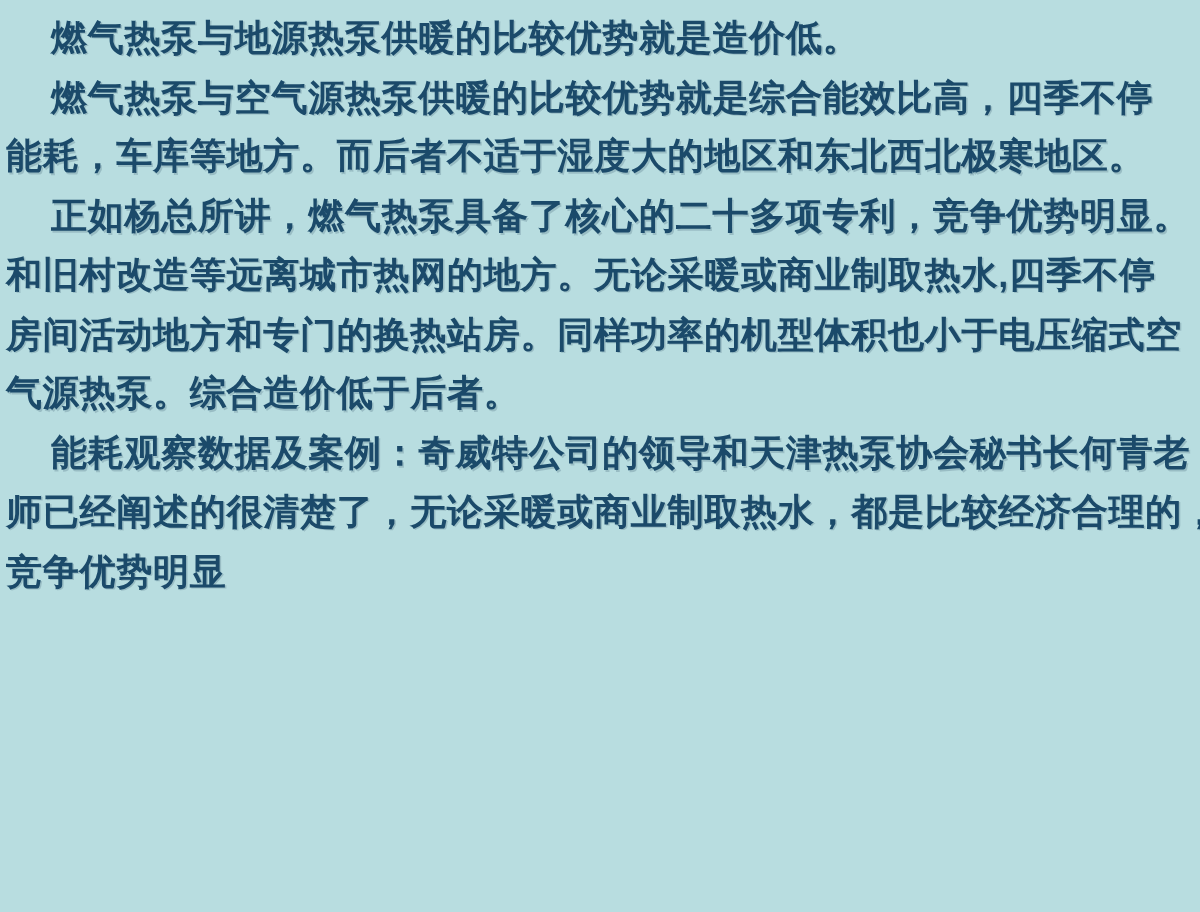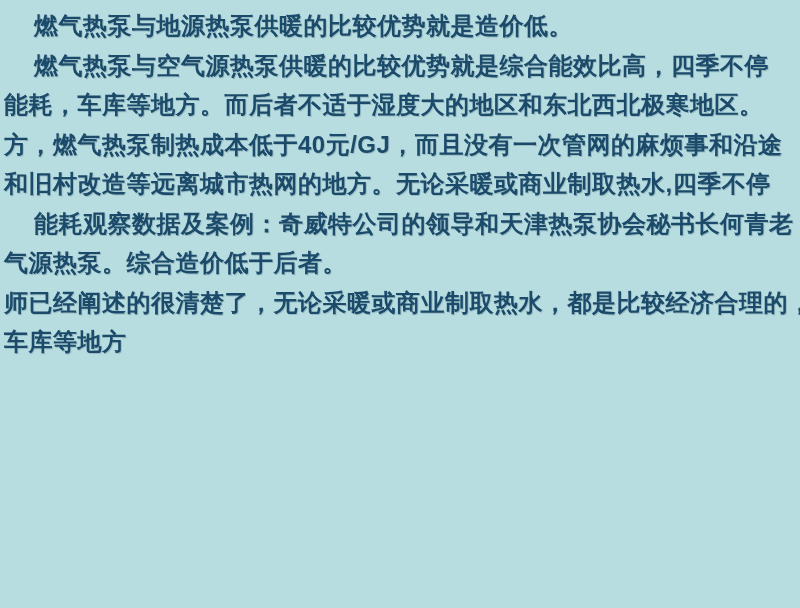--- a/index.html
+++ b/index.html
@@ -32,19 +32,20 @@
     text-indent: 30px;
   }
 </style>
 </head>
 <body style="background: rgb(184, 221, 224);">
 
 <div class="doc" id="doc" style="color: rgb(27, 74, 106);">
   <div class="line indent">燃气热泵与地源热泵供暖的比较优势就是造价低。</div>
   <div class="line indent">燃气热泵与空气源热泵供暖的比较优势就是综合能效比高，四季不停</div>
   <div class="line">能耗，车库等地方。而后者不适于湿度大的地区和东北西北极寒地区。</div>
-  <div class="line">方，燃气热泵制热成本低于40元/GJ，而且没有一次管网的麻烦事和沿途</div>
+  <div class="line indent">正如杨总所讲，燃气热泵具备了核心的二十多项专利，竞争优势明显。</div>
   <div class="line">和旧村改造等远离城市热网的地方。无论采暖或商业制取热水,四季不停</div>
+  <div class="line">房间活动地方和专门的换热站房。同样功率的机型体积也小于电压缩式空</div>
+  <div class="line">气源热泵。综合造价低于后者。</div>
   <div class="line indent">能耗观察数据及案例：奇威特公司的领导和天津热泵协会秘书长何青老</div>
-  <div class="line">气源热泵。综合造价低于后者。</div>
   <div class="line">师已经阐述的很清楚了，无论采暖或商业制取热水，都是比较经济合理的，</div>
-  <div class="line">车库等地方</div>
+  <div class="line">竞争优势明显</div>
 </div>
 
 </body></html>

